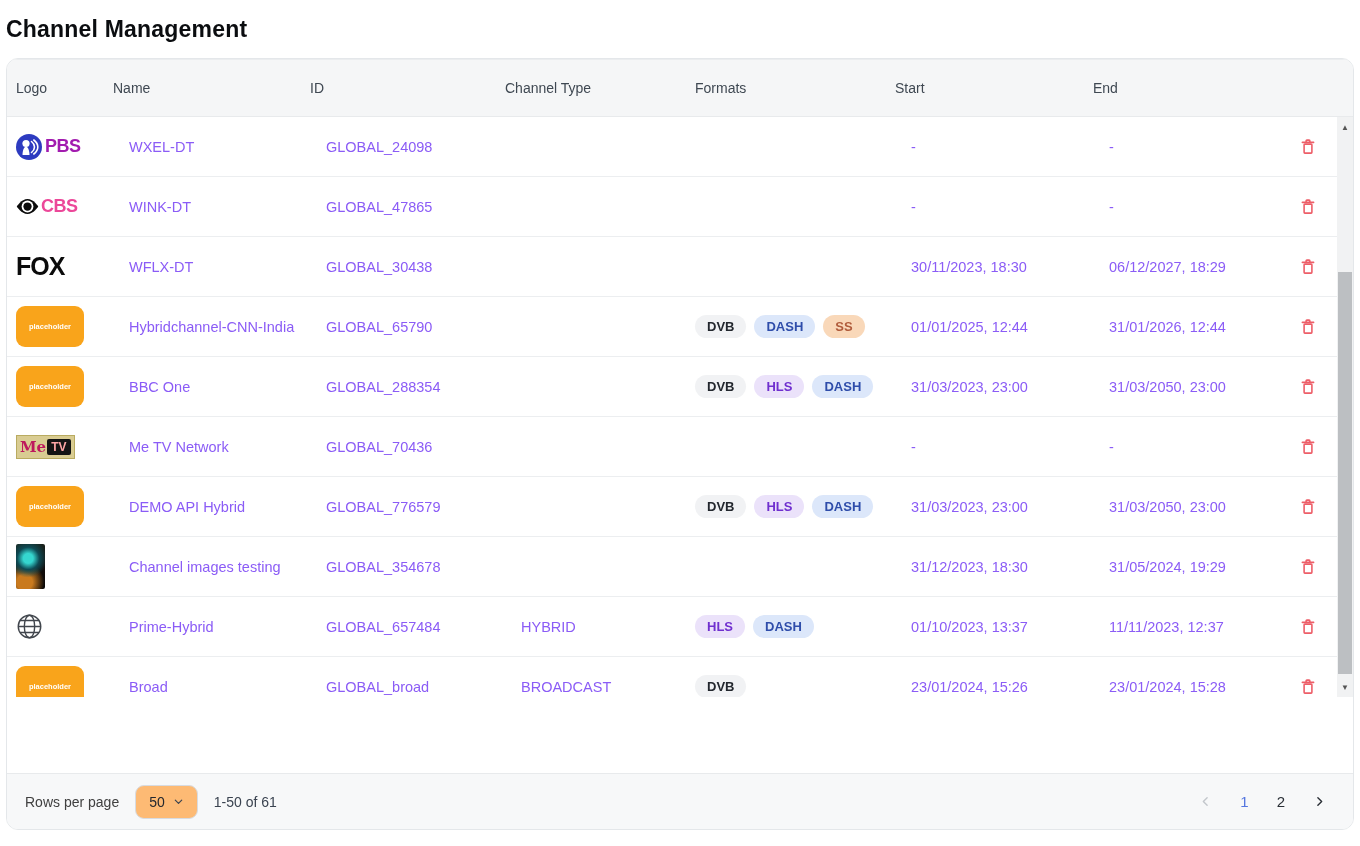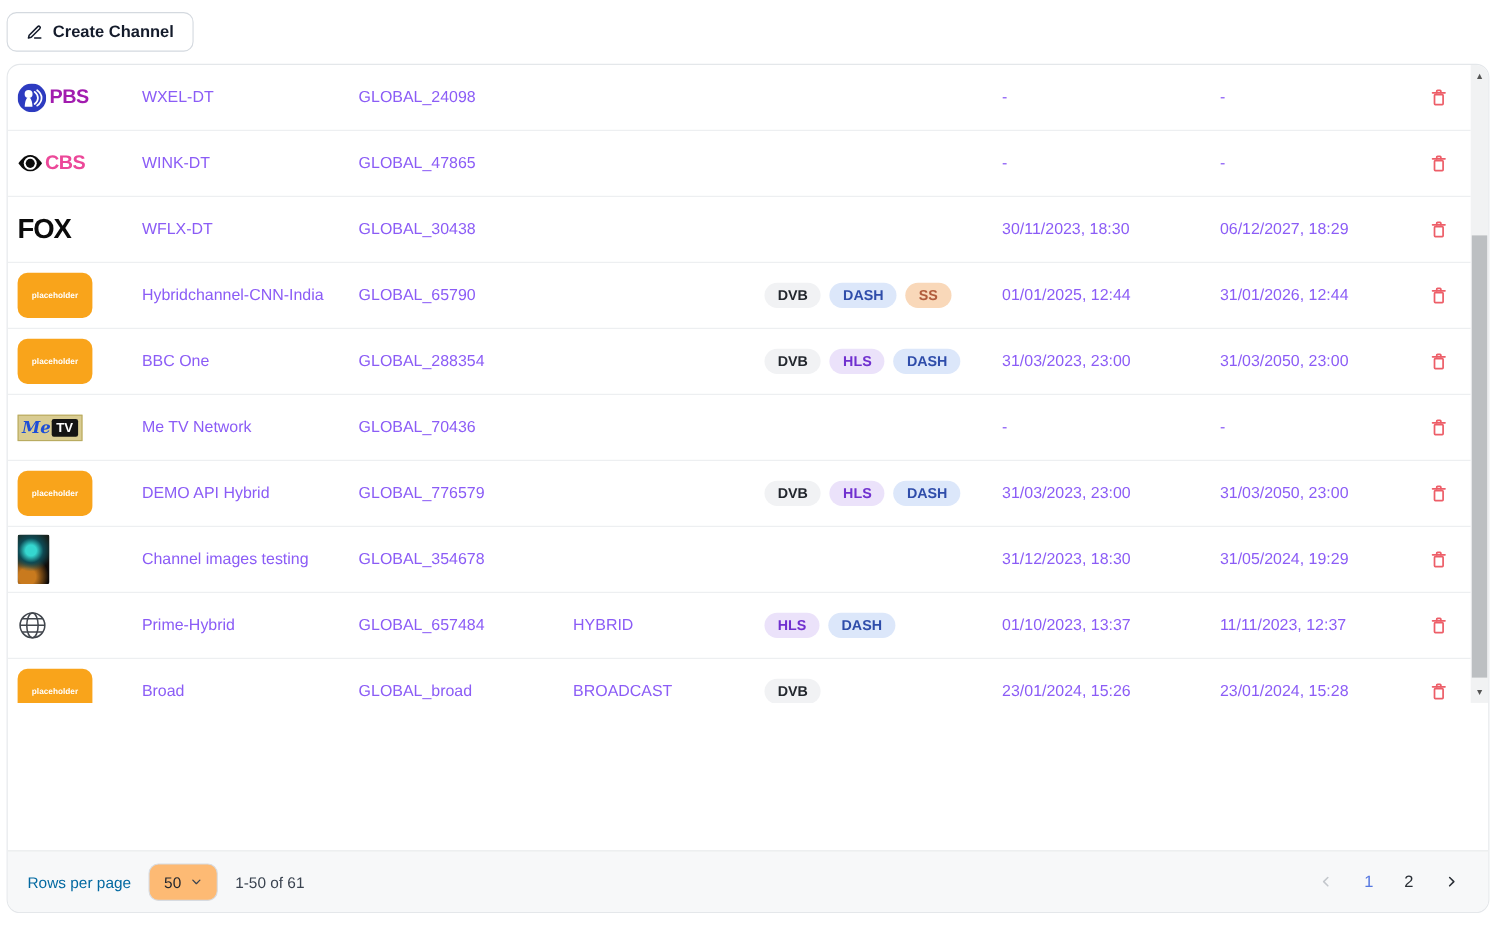--- a/index.html
+++ b/index.html
@@ -52,71 +52,73 @@
   .logo-pbs .pbs-word { font-size:18px; font-weight:800; color:#a21caf; letter-spacing:-.5px; }
   .logo-cbs { display:flex; align-items:center; gap:2px; }
   .logo-cbs .cbs-word { font-size:18px; font-weight:800; color:#ec4899; letter-spacing:-.5px; }
   .logo-fox { font-size:25px; font-weight:900; color:#0b0b0b; letter-spacing:-1px;
               font-stretch:condensed; }
   .logo-ph { width:68px; height:41px; background:#f9a41b; border-radius:9px;
              display:flex; align-items:center; justify-content:center; }
   .logo-ph span { color:#fff; font-size:7.5px; font-weight:600; }
   .logo-metv { background:#d9cc92; border:1px solid #b9ab60; padding:2px 3px;
                display:inline-flex; align-items:center; gap:1px; }
-  .logo-metv .me { font-family:"DejaVu Serif", serif; font-weight:700; font-size:15px; color:#1d4ed8;font-style:italic; }
-  .logo-metv .tv { background:#141414; color:#ffffff; font-weight:800; font-size:12px;
+  .logo-metv .me { font-family:"DejaVu Serif", serif; font-weight:700; font-size:15px; color:#be185d; }
+  .logo-metv .tv { background:#141414; color:#fca5a5; font-weight:800; font-size:12px;
                    padding:1px 4px; border-radius:2px; }
   .logo-art { width:29px; height:45px; border-radius:2px;
               background:
                 radial-gradient(circle at 42% 32%, #35d6cf 0 14%, #0e4a54 32%, rgba(0,0,0,0) 55%),
                 radial-gradient(circle at 30% 85%, #c97a1e 0 18%, rgba(0,0,0,0) 45%),
                 linear-gradient(160deg, #1c2b24 0%, #120d0b 60%, #0a0806 100%); }
 
   
   .scrollbar { position:absolute; top:0; right:0; width:16px; height:100%;
                background:#f1f2f3; }
   .scrollbar .arrow { position:absolute; left:0; width:16px; height:16px;
                       display:flex; align-items:center; justify-content:center;
                       font-size:8px; color:#555; }
   .scrollbar .up { top:2px; } .scrollbar .down { bottom:2px; }
   .scrollbar .thumb { position:absolute; left:1px; width:14px; top:155px; height:402px;
                       background:#bcbfc2; }
 
   
   .tfoot { margin-top:auto; height:56px; background:#f7f8f9; border-top:1px solid #e8eaec;
            display:flex; align-items:center; padding:0 18px; gap:16px; flex:0 0 auto; }
-  .rpp-label { font-size:14px; color:#0369a1; }
+  .rpp-label { font-size:14px; color:#404040; }
   .rpp-select { display:flex; align-items:center; gap:8px; background:#fdba74;
                 border:1px solid #d7dbe1; border-radius:9px; padding:8px 13px;
                 font-size:14px; color:#23272e; cursor:pointer; font-family:inherit; }
   .range-text { font-size:14px; color:#3a4350; }
   .pagination { margin-left:auto; display:flex; align-items:center; gap:10px; }
   .page-btn { background:none; border:none; font-size:15px; font-family:inherit;
               color:#2a2f36; cursor:pointer; padding:4px 9px; }
   .page-btn.active { color:#5577e0; }
   .page-btn.disabled { color:#c3c7cc; cursor:default; }
 </style>
 </head>
 <body>
 
 <div class="topbar">
-  <button class="create-btn">
-    <span style="display:flex">
-      <svg width="15" height="15" viewBox="0 0 24 24" fill="none" stroke="#141b2b" stroke-width="2.2" stroke-linecap="round" stroke-linejoin="round">
-        <path d="M12 20h9"></path>
-          <path d="M16.5 3.5a2.1 2.1 0 0 1 3 3L7 19l-4 1 1-4 12.5-12.5z"></path>
-      </svg>
-    </span>
-    <span>Create Channel</span>
-  </button>
+  <div class="page-title">Channel Management</div>
 </div>
 
 <div class="card">
 
 
+  <div class="thead grid-row">
+    <span>Logo</span>
+    <span>Name</span>
+    <span>ID</span>
+    <span>Channel Type</span>
+    <span>Formats</span>
+    <span>Start</span>
+    <span>End</span>
+    <span></span>
+  </div>
 
   <div class="tbody-viewport">
 
     <div class="row grid-row">
     <span class="cell-logo">
           <span class="logo-pbs">
     <svg width="26" height="26" viewBox="0 0 26 26">
       <circle cx="13" cy="13" r="13" fill="#2d3bc0"></circle>
       <circle cx="10" cy="9.5" r="3.6" fill="#fff"></circle>
       <path d="M6.5 21c0-5 1.7-8.6 3.5-8.6s3.5 3.6 3.5 8.6z" fill="#fff"></path>

